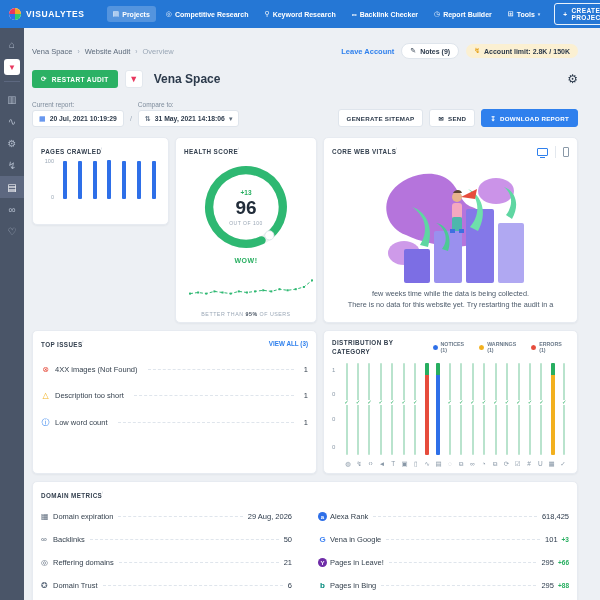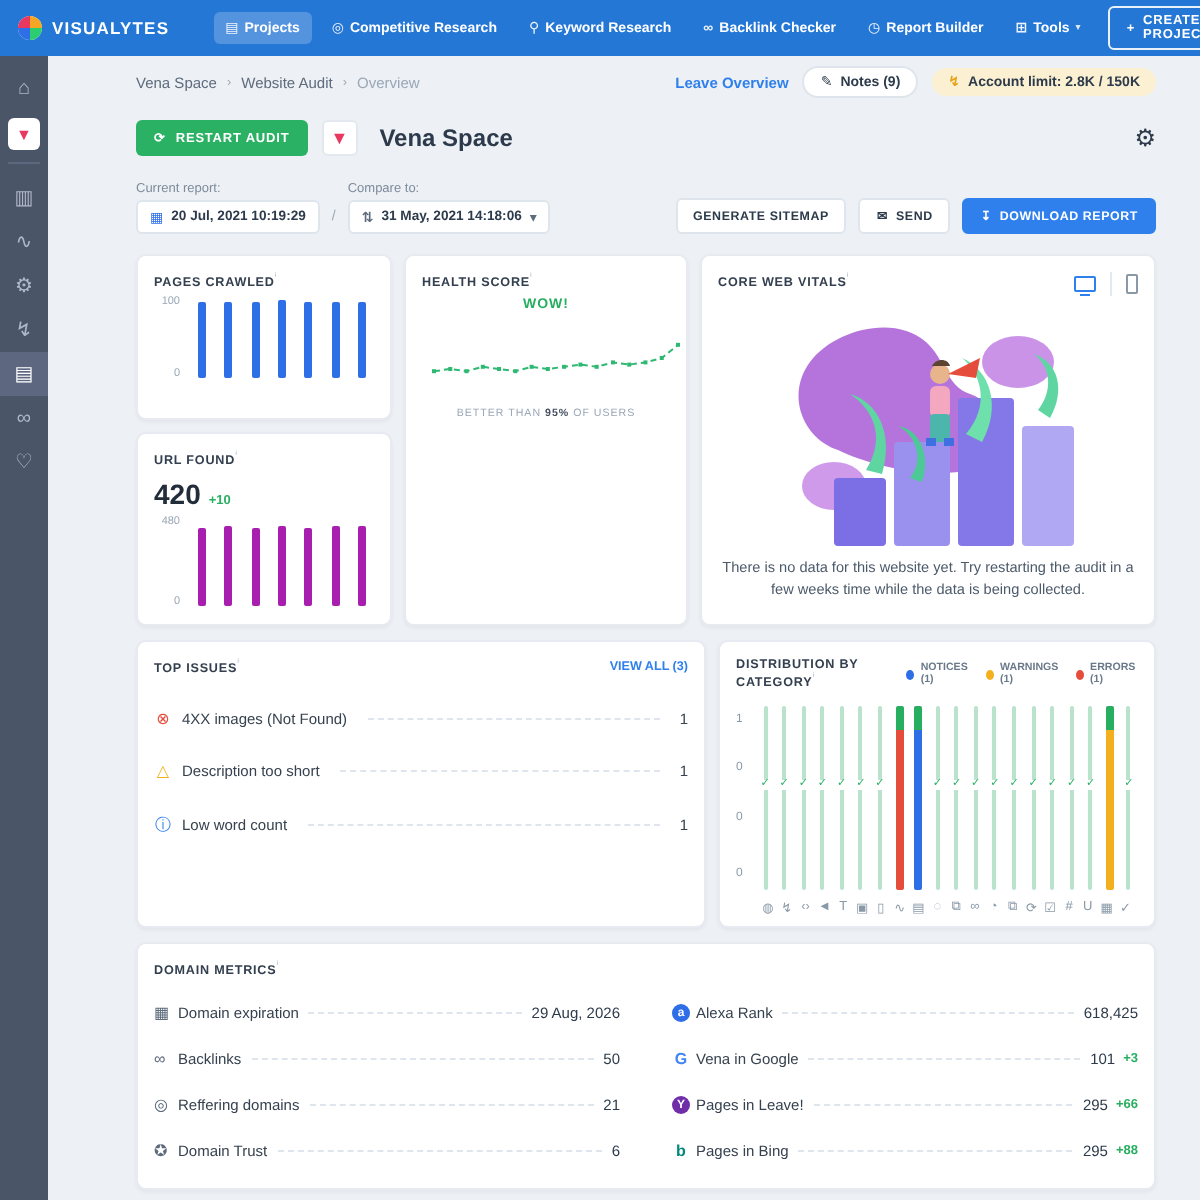--- a/index.html
+++ b/index.html
@@ -19,21 +19,21 @@
   .create-btn { border:1px solid rgba(255,255,255,.9); border-radius:3px; padding:3px 8px; font-size:6.5px; font-weight:bold; letter-spacing:.4px; display:flex; gap:4px; align-items:center; cursor:pointer; }
 
   
   .shell { display:flex; height:572px; }
   .sidebar { width:24px; background:#4a5568; display:flex; flex-direction:column; align-items:center; padding-top:5px; flex-shrink:0; }
   .sb-item { width:24px; height:22px; display:flex; align-items:center; justify-content:center; color:#aeb8c8; font-size:10px; cursor:pointer; }
   .sb-item.active { background:#5d6880; color:#fff; }
   .sb-avatar { width:16px; height:16px; background:#fff; border-radius:3px; display:flex; align-items:center; justify-content:center; color:#e8385f; font-size:8px; font-weight:bold; margin:4px 0 2px; cursor:pointer; }
   .sb-divider { width:16px; height:1px; background:#5d6880; margin:4px 0 6px; }
 
-  .content { flex:1; padding:4px 22px 0 8px; overflow:hidden;margin-left:36px; }
+  .content { flex:1; padding:14px 22px 0 8px; overflow:hidden; }
 
   
   .crumb-row { display:flex; align-items:center; height:18px; }
   .crumbs { display:flex; align-items:center; gap:5px; font-size:7.5px; color:#5d6b7c; }
   .crumbs .sep { color:#9aa7b6; font-size:6.5px; }
   .crumbs .last { color:#9aa7b6; }
   .crumb-right { margin-left:auto; display:flex; align-items:center; gap:7px; }
   .feedback { color:#2f80ed; font-size:7.5px; font-weight:bold; cursor:pointer; }
   .notes-pill { background:#fff; border:1px solid #dfe5ec; border-radius:9px; padding:3px 8px; font-size:7px; font-weight:bold; color:#2c3a4b; display:flex; gap:4px; align-items:center; cursor:pointer; }
   .limit-pill { background:#fbf0d2; border-radius:9px; padding:3px 8px; font-size:7px; font-weight:bold; color:#2c3a4b; display:flex; gap:4px; align-items:center; cursor:pointer; }
@@ -209,21 +209,21 @@
 
     <div class="crumb-row">
       <div class="crumbs" id="crumbs">
           <span>Vena Space</span>
           <span class="sep">›</span>
           <span>Website Audit</span>
           <span class="sep">›</span>
           <span class="last">Overview</span>
         </div>
       <div class="crumb-right">
-        <span class="feedback">Leave Overview</span>
+        <span class="feedback">Leave Account</span>
         <span class="notes-pill">
           <span>✎</span>
           <span>Notes (9)</span>
         </span>
         <span class="limit-pill">
           <span class="limit-ic">↯</span>
           <span>Account limit: 2.8K / 150K</span>
         </span>
       </div>
     </div>
@@ -283,46 +283,36 @@
                 <div class="bar" style="height: 93%; background: rgb(46, 111, 232);"></div>
                 <div class="bar" style="height: 94%; background: rgb(46, 111, 232);"></div>
                 <div class="bar" style="height: 93%; background: rgb(46, 111, 232);"></div>
                 <div class="bar" style="height: 95%; background: rgb(46, 111, 232);"></div>
                 <div class="bar" style="height: 93%; background: rgb(46, 111, 232);"></div>
                 <div class="bar" style="height: 94%; background: rgb(46, 111, 232);"></div>
                 <div class="bar" style="height: 93%; background: rgb(46, 111, 232);"></div>
               </div>
           </div>
         </div>
-        <div class="card card-url">
-          <div class="card-title"><span>URL FOUND</span><sup>ⁱ</sup></div>
-          <div class="stat-line">
-            <span class="stat-val">420</span>
-            <span class="delta">+10</span>
-          </div>
-          <div class="mini-chart">
-            <div class="mini-y">
-              <span>480</span>
-                <span>0</span>
-            </div>
-            <div class="mini-bars">
-                <div class="bar" style="height: 87.5%; background: rgb(168, 31, 176);"></div>
-                <div class="bar" style="height: 88.9583%; background: rgb(168, 31, 176);"></div>
-                <div class="bar" style="height: 87.0833%; background: rgb(168, 31, 176);"></div>
-                <div class="bar" style="height: 88.3333%; background: rgb(168, 31, 176);"></div>
-                <div class="bar" style="height: 87.5%; background: rgb(168, 31, 176);"></div>
-                <div class="bar" style="height: 88.75%; background: rgb(168, 31, 176);"></div>
-                <div class="bar" style="height: 90%; background: rgb(168, 31, 176);"></div>
-              </div>
-          </div>
-        </div>
       </div>
 
       <div class="card card-health">
         <div class="card-title"><span>HEALTH SCORE</span><sup>ⁱ</sup></div>
+        <div class="gauge-wrap">
+          <svg viewBox="0 0 100 100">
+            <circle cx="50" cy="50" r="40" fill="none" stroke="#eef3f0" stroke-width="9"></circle>
+            <circle id="ring" cx="50" cy="50" r="40" fill="none" stroke="#2eb872" stroke-width="9" stroke-linecap="round" transform="rotate(65 50 50)" stroke-dasharray="241.27431579569608 251.32741228718345"></circle>
+            <circle id="ring-dot" cx="75.38922052809072" cy="80.90934293989403" r="5" fill="#fff" stroke="#dfe5ec" stroke-width="1"></circle>
+          </svg>
+          <div class="gauge-center">
+            <span class="g-delta">+13</span>
+            <span class="g-score">96</span>
+            <span class="g-sub">OUT OF 100</span>
+          </div>
+        </div>
         <div class="g-verdict">WOW!</div>
         <div class="trend-wrap">
           <svg width="126" height="28" viewBox="0 0 126 28">
             <polyline id="trend-line" fill="none" stroke="#2eb872" stroke-width="1" stroke-dasharray="3,2" points="2.0,21.6 10.1,20.5 18.3,21.6 26.4,19.4 34.5,20.5 42.7,21.6 50.8,19.4 58.9,20.5 67.1,19.4 75.2,18.3 83.3,19.4 91.5,17.2 99.6,18.3 107.7,17.2 115.9,15.0 124.0,8.4"></polyline>
             <g id="trend-dots" fill="#2eb872">
                 <rect x="1" y="20.6" width="2" height="2"></rect>
                 <rect x="9.133333333333333" y="19.5" width="2" height="2"></rect>
                 <rect x="17.266666666666666" y="20.6" width="2" height="2"></rect>
                 <rect x="25.400000000000002" y="18.4" width="2" height="2"></rect>
                 <rect x="33.53333333333333" y="19.5" width="2" height="2"></rect>
@@ -368,22 +358,22 @@
             <rect x="106" y="46" width="10" height="16" rx="3" fill="#f4a8c0"></rect>
             <rect x="106" y="60" width="10" height="14" rx="2" fill="#4db6ac"></rect>
             <circle cx="111" cy="40" r="5" fill="#e8b48c"></circle>
             <path d="M107 36c2-4 8-4 9 0z" fill="#5b4432"></path>
             <path d="M115 40l16-8-2 10z" fill="#e64c3c"></path>
             <rect x="104" y="72" width="5" height="4" fill="#3f6fe0"></rect>
             <rect x="113" y="72" width="5" height="4" fill="#3f6fe0"></rect>
           </svg>
         </div>
         <div class="cwv-msg">
+          <div>few weeks time while the data is being collected.</div>
           <div>There is no data for this website yet. Try restarting the audit in a</div>
-          <div>few weeks time while the data is being collected.</div>
         </div>
       </div>
     </div>
 
     <div class="row2">
       <div class="card card-issues">
         <div class="issues-head">
           <div class="card-title"><span>TOP ISSUES</span><sup>ⁱ</sup></div>
           <span class="view-all">VIEW ALL (3)</span>
         </div>

